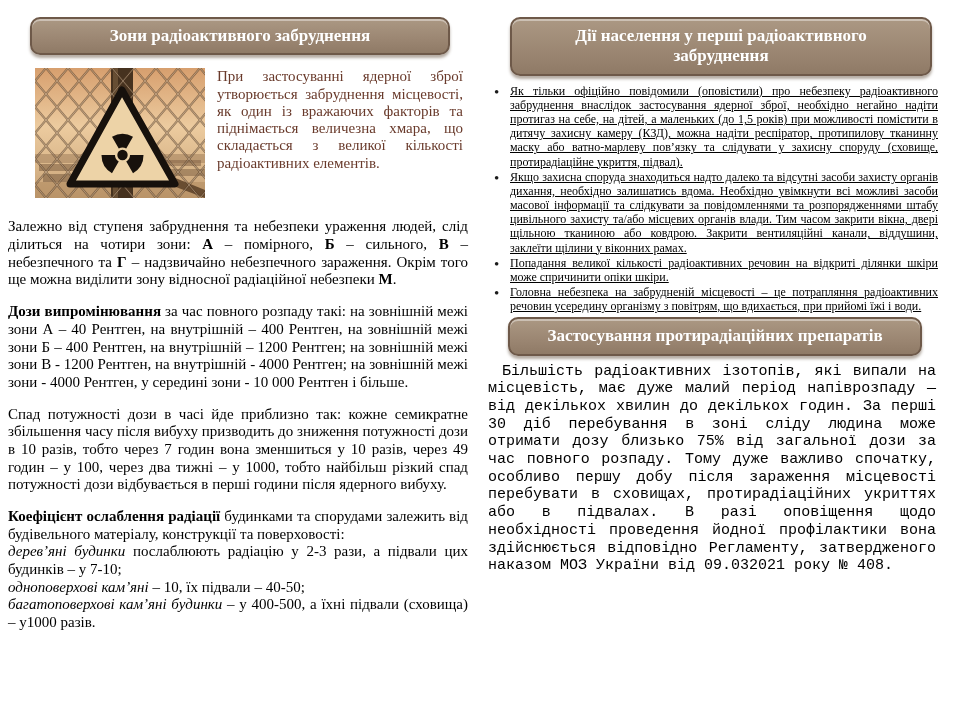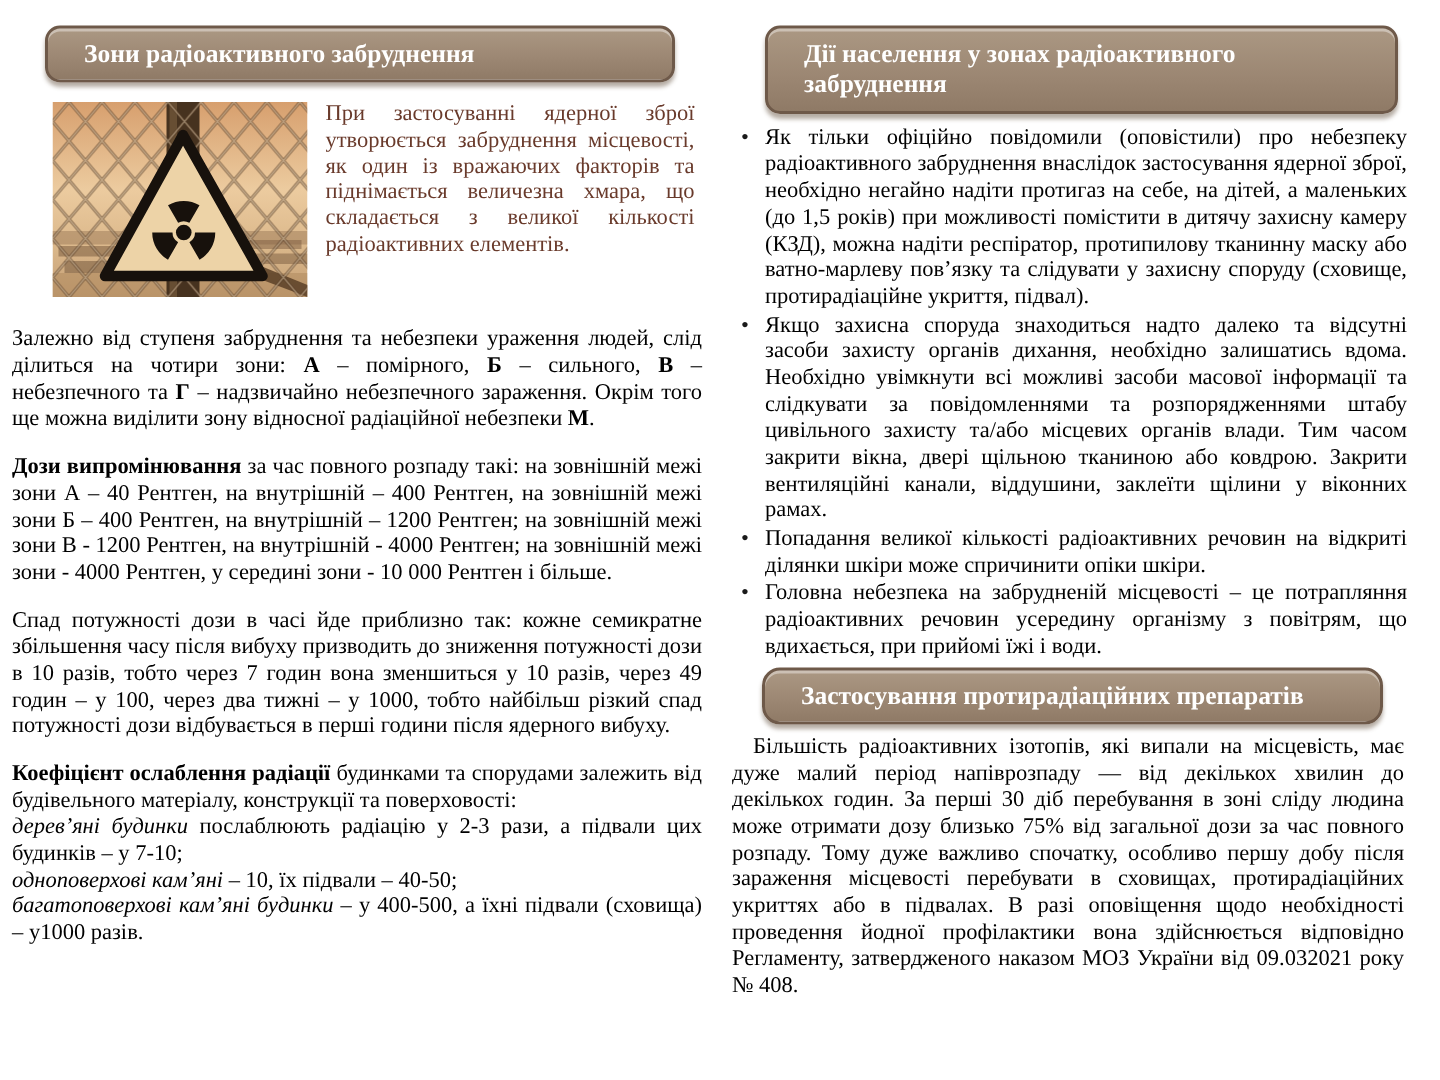--- a/index.html
+++ b/index.html
@@ -10,47 +10,47 @@
   .col{position:absolute;top:12px;}
   #left-col{left:8px;width:460px;}
   #right-col{left:486px;width:452px;}
 
   .banner{
     background:linear-gradient(180deg,var(--banner-bg-light,#ab9883) 0%,var(--banner-bg,#9b8672) 60%,#8f7a66 100%);
     border:2px solid var(--banner-border,#6e5949);
     border-radius:10px;
     box-shadow:inset 0 2px 0 rgba(255,255,255,.4), 0 3px 3px rgba(90,70,50,.45);
     color:var(--banner-text,#fff);
-    font-weight:bold;
+    font-weight:bold;text-align:center;
     font-size:17px;line-height:1.2;padding:7px 24px;
   }
   #left-col .banner{margin:5px 18px 0 22px;}
   #right-col .banner{margin:5px 6px 0 24px;}
-  #right-col .banner.second{margin:4px 16px 0 22px;border-radius:12px;}
+  #right-col .banner.second{margin:4px 16px 0 22px;}
 
   .photo-row{display:flex;margin-top:13px;}
   .photo{width:170px;height:130px;margin-left:27px;flex:0 0 auto;display:block;}
   .intro{
     margin-left:12px;width:246px;
     font-weight:normal;color:var(--intro-text,#693a2b);
     font-size:15px;line-height:1.15;text-align:justify;
   }
 
   .body-text{font-size:15px;line-height:1.18;text-align:justify;}
   #left-col p.body-text{margin:6px 0 14px 0;}
   #left-col p.first{margin-top:20px;}
 
   ul.bullets{margin:8px 0 2px 0;padding:0 0 0 24px;list-style:none;}
   ul.bullets li{
-    font-size:15px;line-height:1.18;text-align:justify;position:relative;margin:0 0 1px 0;
+    font-size:12px;line-height:1.18;text-align:justify;position:relative;margin:0 0 1px 0;text-decoration:underline;
   }
   ul.bullets li::before{
     content:"\2022";position:absolute;left:-16px;top:0;font-size:15px;color:#1a1a1a;
   }
-  #right-col p.body-text{margin:7px 2px 0 2px;text-indent:14px;}
+  #right-col p.body-text{margin:7px 2px 0 2px;text-indent:14px;font-family:Liberation Mono, monospace;}
 </style>
 </head>
 <body>
 
 <div id="left-col" class="col">
   <div class="banner">Зони радіоактивного забруднення</div>
 
   <div class="photo-row">
     <svg class="photo" viewBox="0 0 170 130" aria-hidden="true">
       <defs>
@@ -91,21 +91,21 @@
     <div class="intro">При застосуванні ядерної зброї утворюється забруднення місцевості, як один із вражаючих факторів та піднімається величезна хмара, що складається з великої кількості радіоактивних елементів.</div>
   </div>
 
   <p class="body-text first"><span>Залежно від ступеня забруднення та небезпеки ураження людей, слід ділиться на чотири зони: </span><span style="font-weight: bold;">А</span><span> – помірного, </span><span style="font-weight: bold;">Б</span><span> – сильного, </span><span style="font-weight: bold;">В</span><span> – небезпечного та </span><span style="font-weight: bold;">Г</span><span> – надзвичайно небезпечного зараження. Окрім того ще можна виділити зону відносної радіаційної небезпеки </span><span style="font-weight: bold;">М</span><span>.</span></p>
   <p class="body-text"><span style="font-weight: bold;">Дози випромінювання</span><span> за час повного розпаду такі: на зовнішній межі зони А – 40 Рентген, на внутрішній – 400 Рентген, на зовнішній межі зони Б – 400 Рентген, на внутрішній – 1200 Рентген; на зовнішній межі зони В - 1200 Рентген, на внутрішній - 4000 Рентген; на зовнішній межі зони - 4000 Рентген, у середині зони - 10 000 Рентген і більше.</span></p>
   <p class="body-text">Спад потужності дози в часі йде приблизно так: кожне семикратне збільшення часу після вибуху призводить до зниження потужності дози в 10 разів, тобто через 7 годин вона зменшиться у 10 разів, через 49 годин – у 100, через два тижні – у 1000, тобто найбільш різкий спад потужності дози відбувається в перші години після ядерного вибуху.</p>
   <p class="body-text"><span style="font-weight: bold;">Коефіцієнт ослаблення радіації</span><span> будинками та спорудами залежить від будівельного матеріалу, конструкції та поверховості:</span><br><span style="font-style: italic;">дерев’яні будинки</span><span> послаблюють радіацію у 2-3 рази, а підвали цих будинків – у 7-10;</span><br><span style="font-style: italic;">одноповерхові кам’яні</span><span> – 10, їх підвали  – 40-50;</span><br><span style="font-style: italic;">багатоповерхові кам’яні будинки</span><span> – у 400-500, а їхні підвали (сховища) – у1000 разів.</span></p>
 </div>
 
 <div id="right-col" class="col">
-  <div class="banner">Дії населення у зонах радіоактивного забруднення</div>
+  <div class="banner">Дії населення у перші радіоактивного забруднення</div>
 
   <ul class="bullets">
     <li>Як тільки офіційно повідомили (оповістили) про небезпеку радіоактивного забруднення внаслідок застосування ядерної зброї, необхідно негайно надіти протигаз на себе, на дітей, а маленьких (до 1,5 років) при можливості помістити в дитячу захисну камеру (КЗД), можна надіти респіратор, протипилову тканинну маску або ватно-марлеву пов’язку та слідувати у захисну споруду (сховище, протирадіаційне  укриття, підвал).</li>
     <li>Якщо захисна споруда знаходиться надто далеко та відсутні засоби захисту органів дихання, необхідно залишатись вдома. Необхідно увімкнути всі можливі засоби масової інформації та слідкувати за повідомленнями та розпорядженнями штабу цивільного захисту та/або місцевих органів влади. Тим часом закрити вікна, двері щільною тканиною або ковдрою. Закрити вентиляційні канали, віддушини, заклеїти щілини у віконних рамах.</li>
     <li>Попадання великої кількості радіоактивних речовин на відкриті ділянки шкіри може спричинити опіки шкіри.</li>
     <li>Головна небезпека на забрудненій місцевості – це потрапляння радіоактивних речовин усередину організму з повітрям, що вдихається, при прийомі їжі і води.</li>
   </ul>
 
   <div class="banner second">Застосування протирадіаційних  препаратів</div>
 

